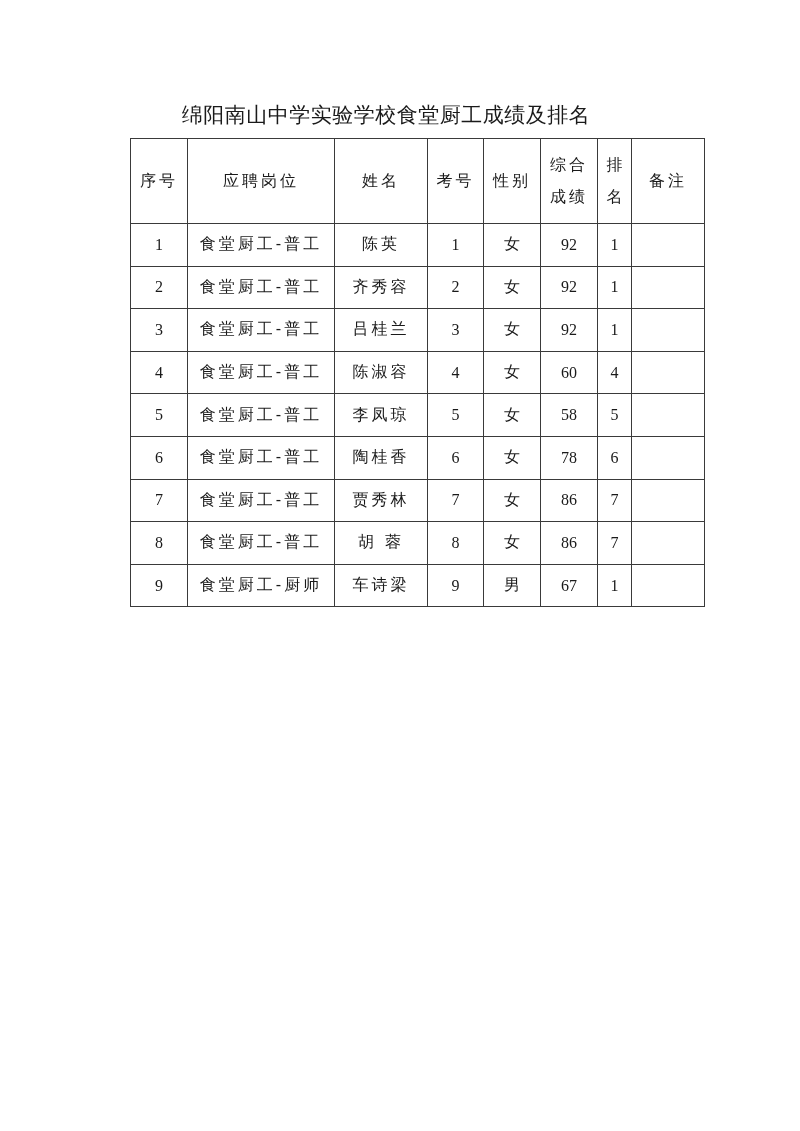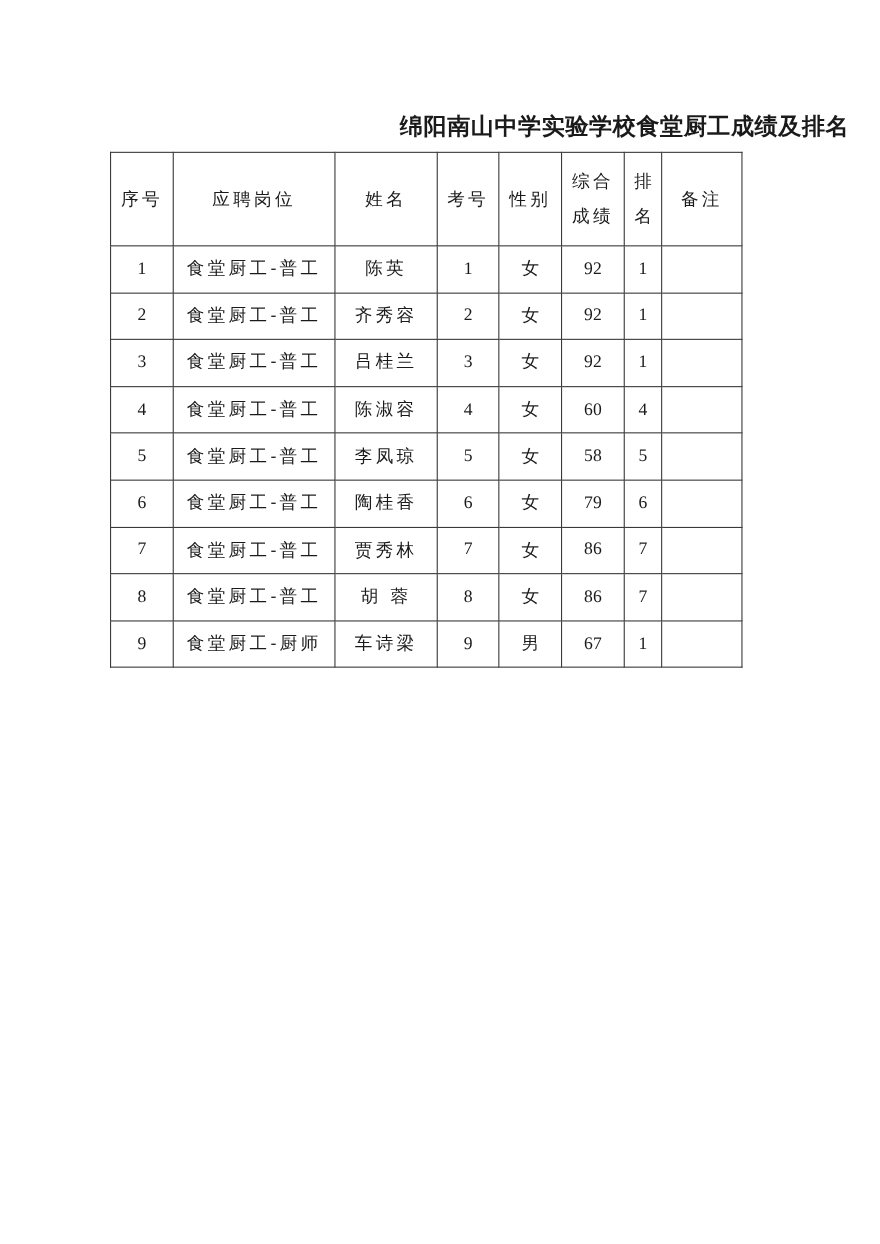--- a/index.html
+++ b/index.html
@@ -1,20 +1,20 @@
 <!DOCTYPE html>
 <html><head>
 <meta charset="utf-8">
 <style>
   html, body { margin: 0; padding: 0; background: #ffffff; }
   body { width: 800px; height: 1131px; position: relative; overflow: hidden;
          font-family: "DejaVu Serif", "Liberation Serif", serif; color: #1a1a1a; }
-  .title { position: absolute; left: 0; top: 101px; width: 772px; text-align: right;
-           font-size: 21px; font-weight: bold; letter-spacing: 0.5px; }
-  table.grid { position: absolute; left: 100px; top: 138px; border-collapse: collapse;
+  .title { position: absolute; left: 0; top: 101px; width: 772px; text-align: center;
+           font-size: 21px; font-weight: normal; letter-spacing: 0.5px; }
+  table.grid { position: absolute; left: 130px; top: 138px; border-collapse: collapse;
                table-layout: fixed; width: 574px; }
   table.grid td, table.grid th { border: 1px solid #3a3a3a; text-align: center;
                vertical-align: middle; padding: 0; font-weight: normal; font-size: 16px; }
   table.grid th { height: 84px; line-height: 32px; }
   table.grid td { height: 41.6px; }
   .num { font-family: "Liberation Serif", "DejaVu Serif", serif; font-size: 17px; }
   .cjk { letter-spacing: 3px; }
 </style>
 </head>
 <body>
@@ -100,21 +100,21 @@
         <td class="num">58</td>
         <td class="num">5</td>
         <td></td>
       </tr>
       <tr>
         <td class="num">6</td>
         <td class="cjk">食堂厨工-普工</td>
         <td class="cjk">陶桂香</td>
         <td class="num">6</td>
         <td>女</td>
-        <td class="num">79</td>
+        <td class="num">78</td>
         <td class="num">6</td>
         <td></td>
       </tr>
       <tr>
         <td class="num">7</td>
         <td class="cjk">食堂厨工-普工</td>
         <td class="cjk">贾秀林</td>
         <td class="num">7</td>
         <td>女</td>
         <td class="num">86</td>

